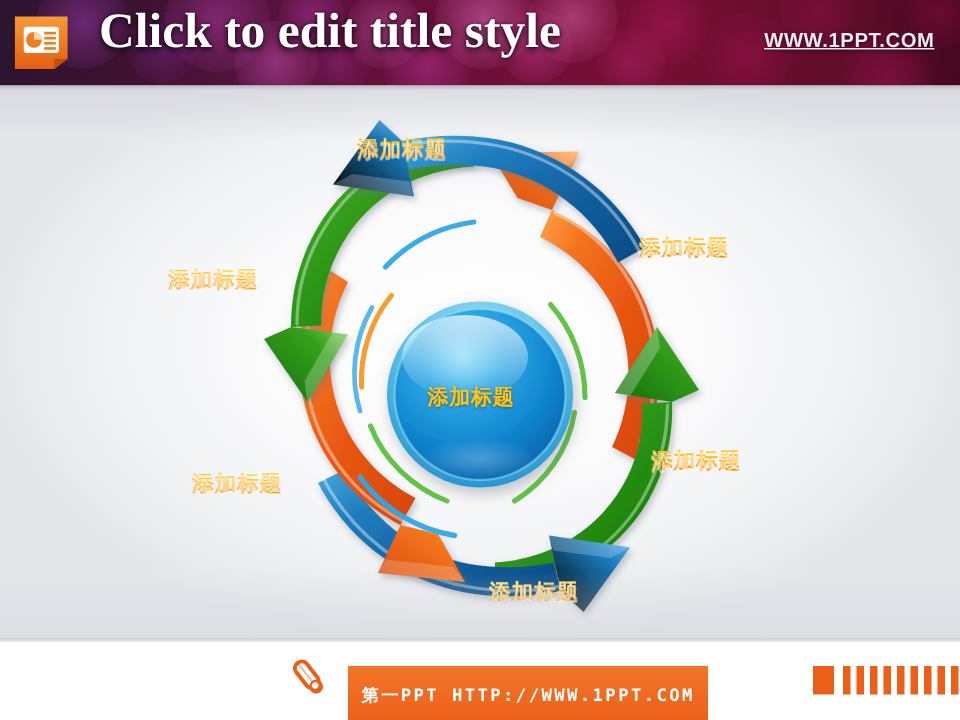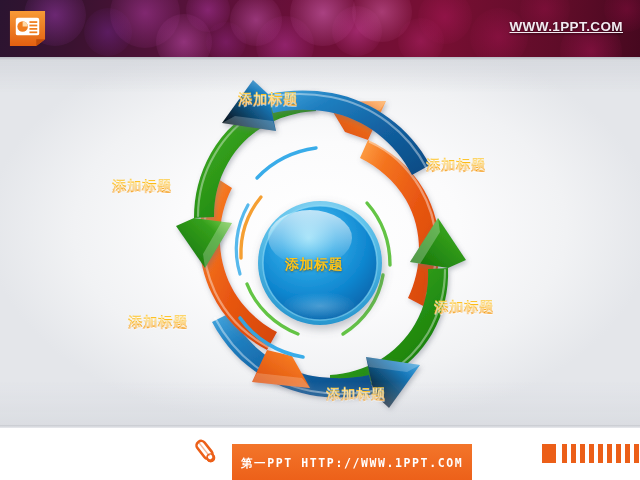--- a/index.html
+++ b/index.html
@@ -135,20 +135,21 @@
       <path d="M38 31 L29 38 V31 Z" fill="#c24d0a"></path>
       <rect x="8" y="9" width="24" height="18" rx="2" fill="#ffffff"></rect>
       <circle cx="15" cy="18" r="5.4" fill="#f07d1e"></circle>
       <path d="M15 12.6 A5.4 5.4 0 0 1 20.4 18 L15 18 Z" fill="#fdd9a8"></path>
       <rect x="22" y="12.5" width="8" height="1.8" fill="#f07d1e"></rect>
       <rect x="22" y="16" width="8" height="1.8" fill="#f07d1e"></rect>
       <rect x="22" y="19.5" width="8" height="1.8" fill="#f07d1e"></rect>
       <rect x="22" y="23" width="8" height="1.8" fill="#f07d1e"></rect>
     </svg>
 
+    <div id="header-title">Click to edit title style</div>
     <div id="header-url">WWW.1PPT.COM</div>
   </div>
   <div id="header-underline"></div>
 
   <div id="canvas">
 
     <svg id="diagram" viewBox="0 0 640 365">
       <defs>
 
         <linearGradient id="gOr" x1="0" y1="0" x2="1" y2="1">

